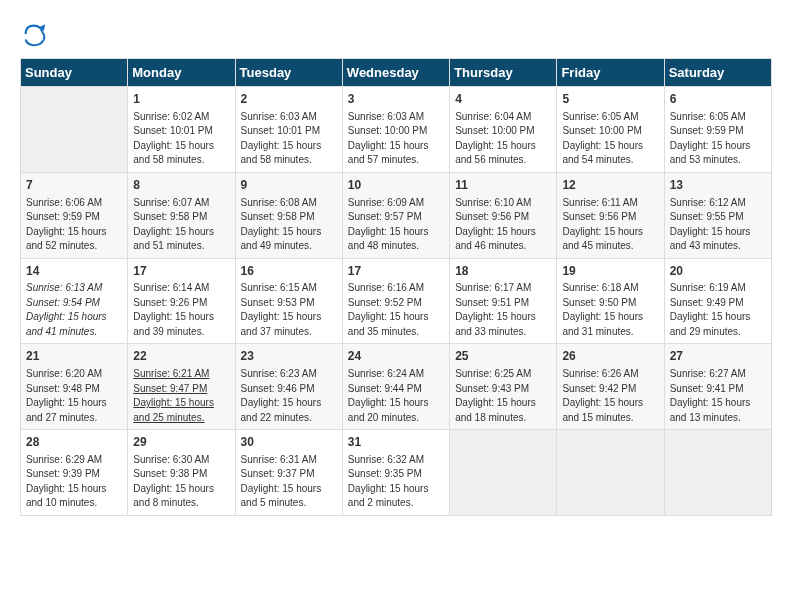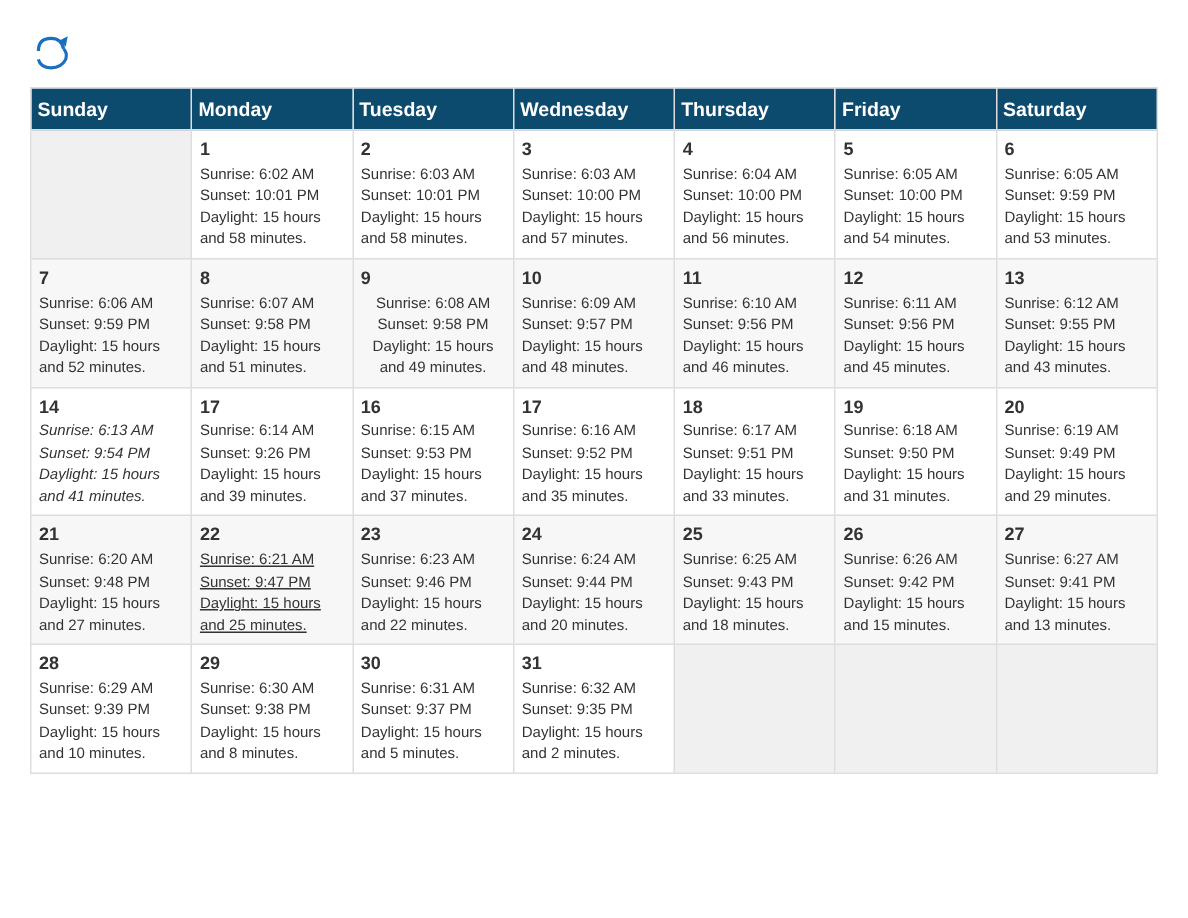--- a/index.html
+++ b/index.html
@@ -171,21 +171,21 @@
         </td>
         <td>
           <span class="day-number">8</span>
           <div class="day-info" style="white-space: pre-line;">Sunrise: 6:07 AM
 Sunset: 9:58 PM
 Daylight: 15 hours
 and 51 minutes.</div>
         </td>
         <td>
           <span class="day-number">9</span>
-          <div class="day-info" style="white-space: pre-line; text-align: center;">Sunrise: 6:08 AM
+          <div class="day-info" style="white-space: pre-line;">Sunrise: 6:08 AM
 Sunset: 9:58 PM
 Daylight: 15 hours
 and 49 minutes.</div>
         </td>
         <td>
           <span class="day-number">10</span>
           <div class="day-info" style="white-space: pre-line;">Sunrise: 6:09 AM
 Sunset: 9:57 PM
 Daylight: 15 hours
 and 48 minutes.</div>

